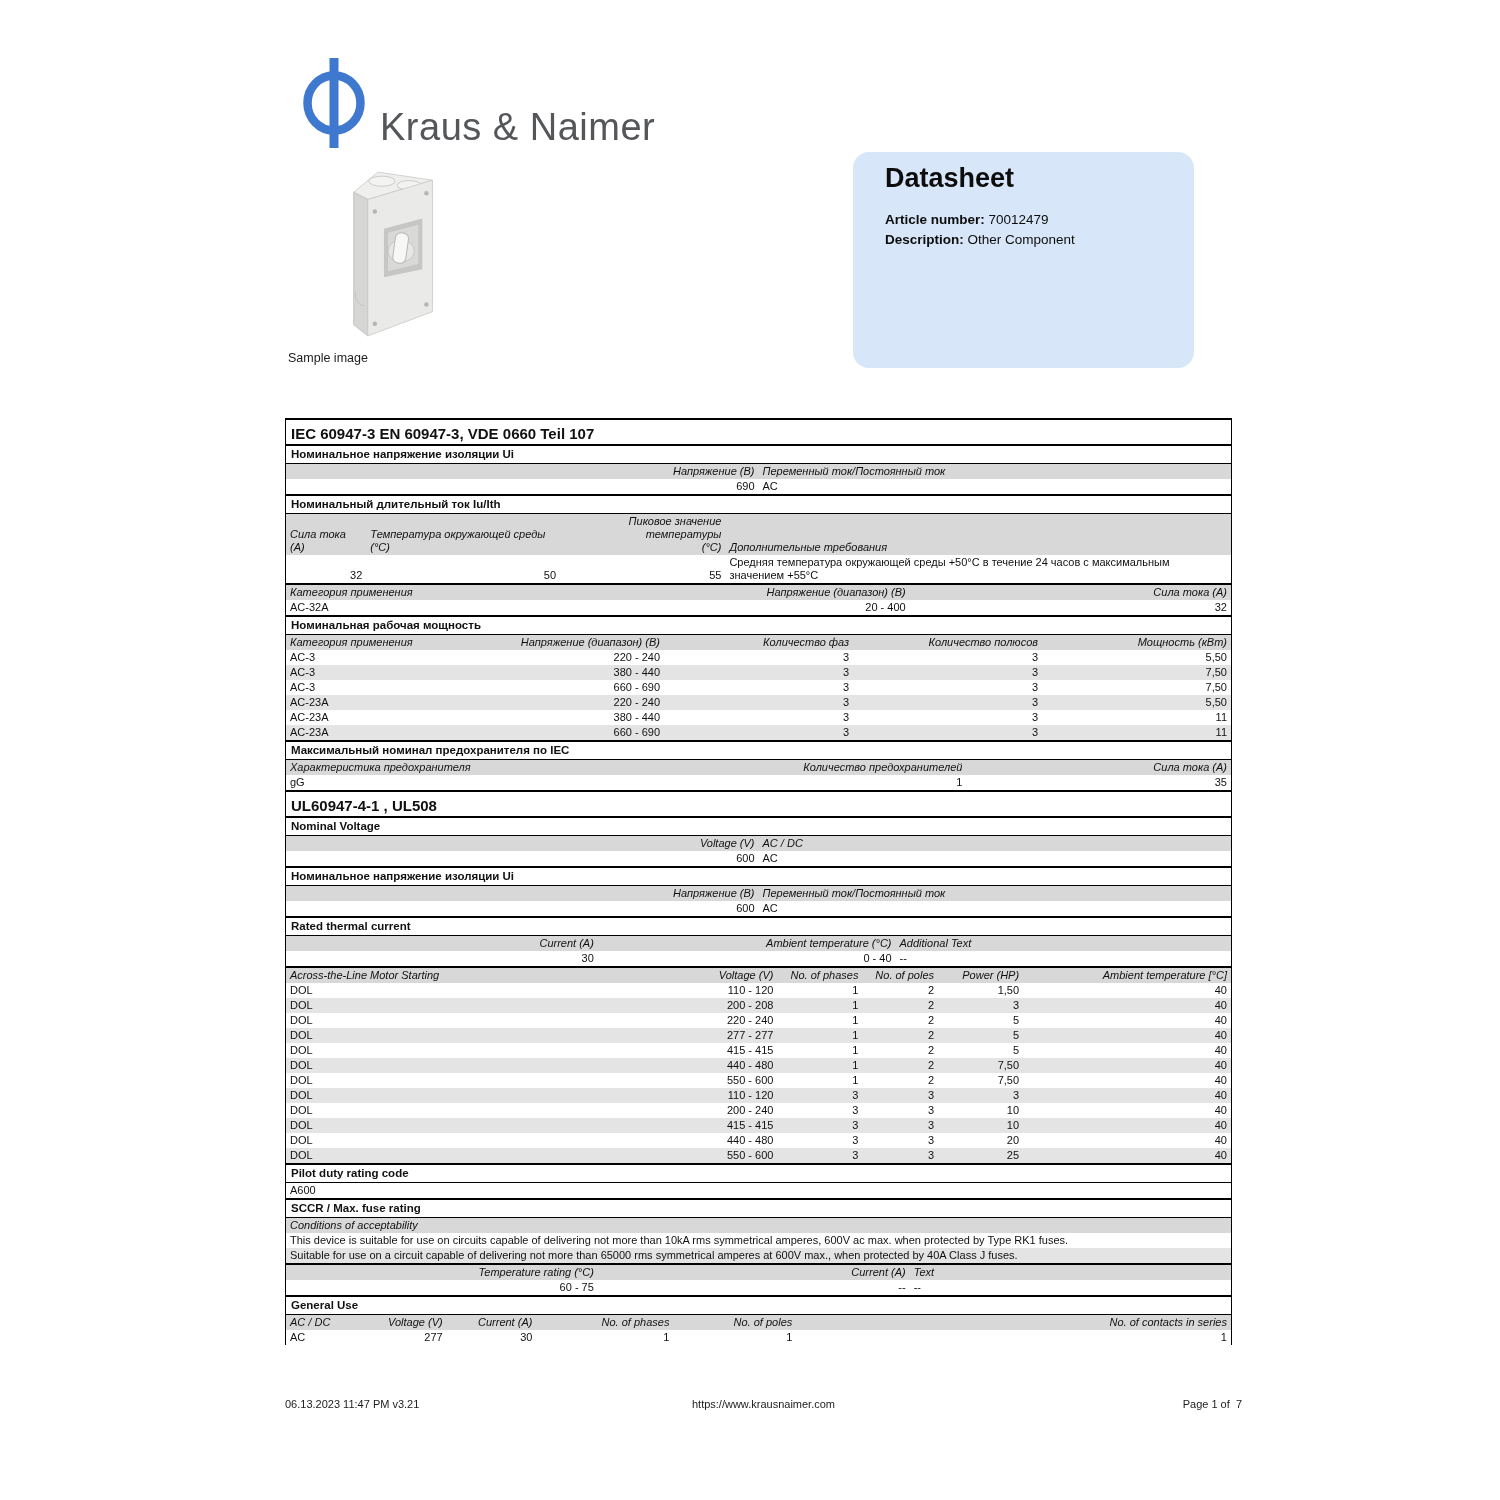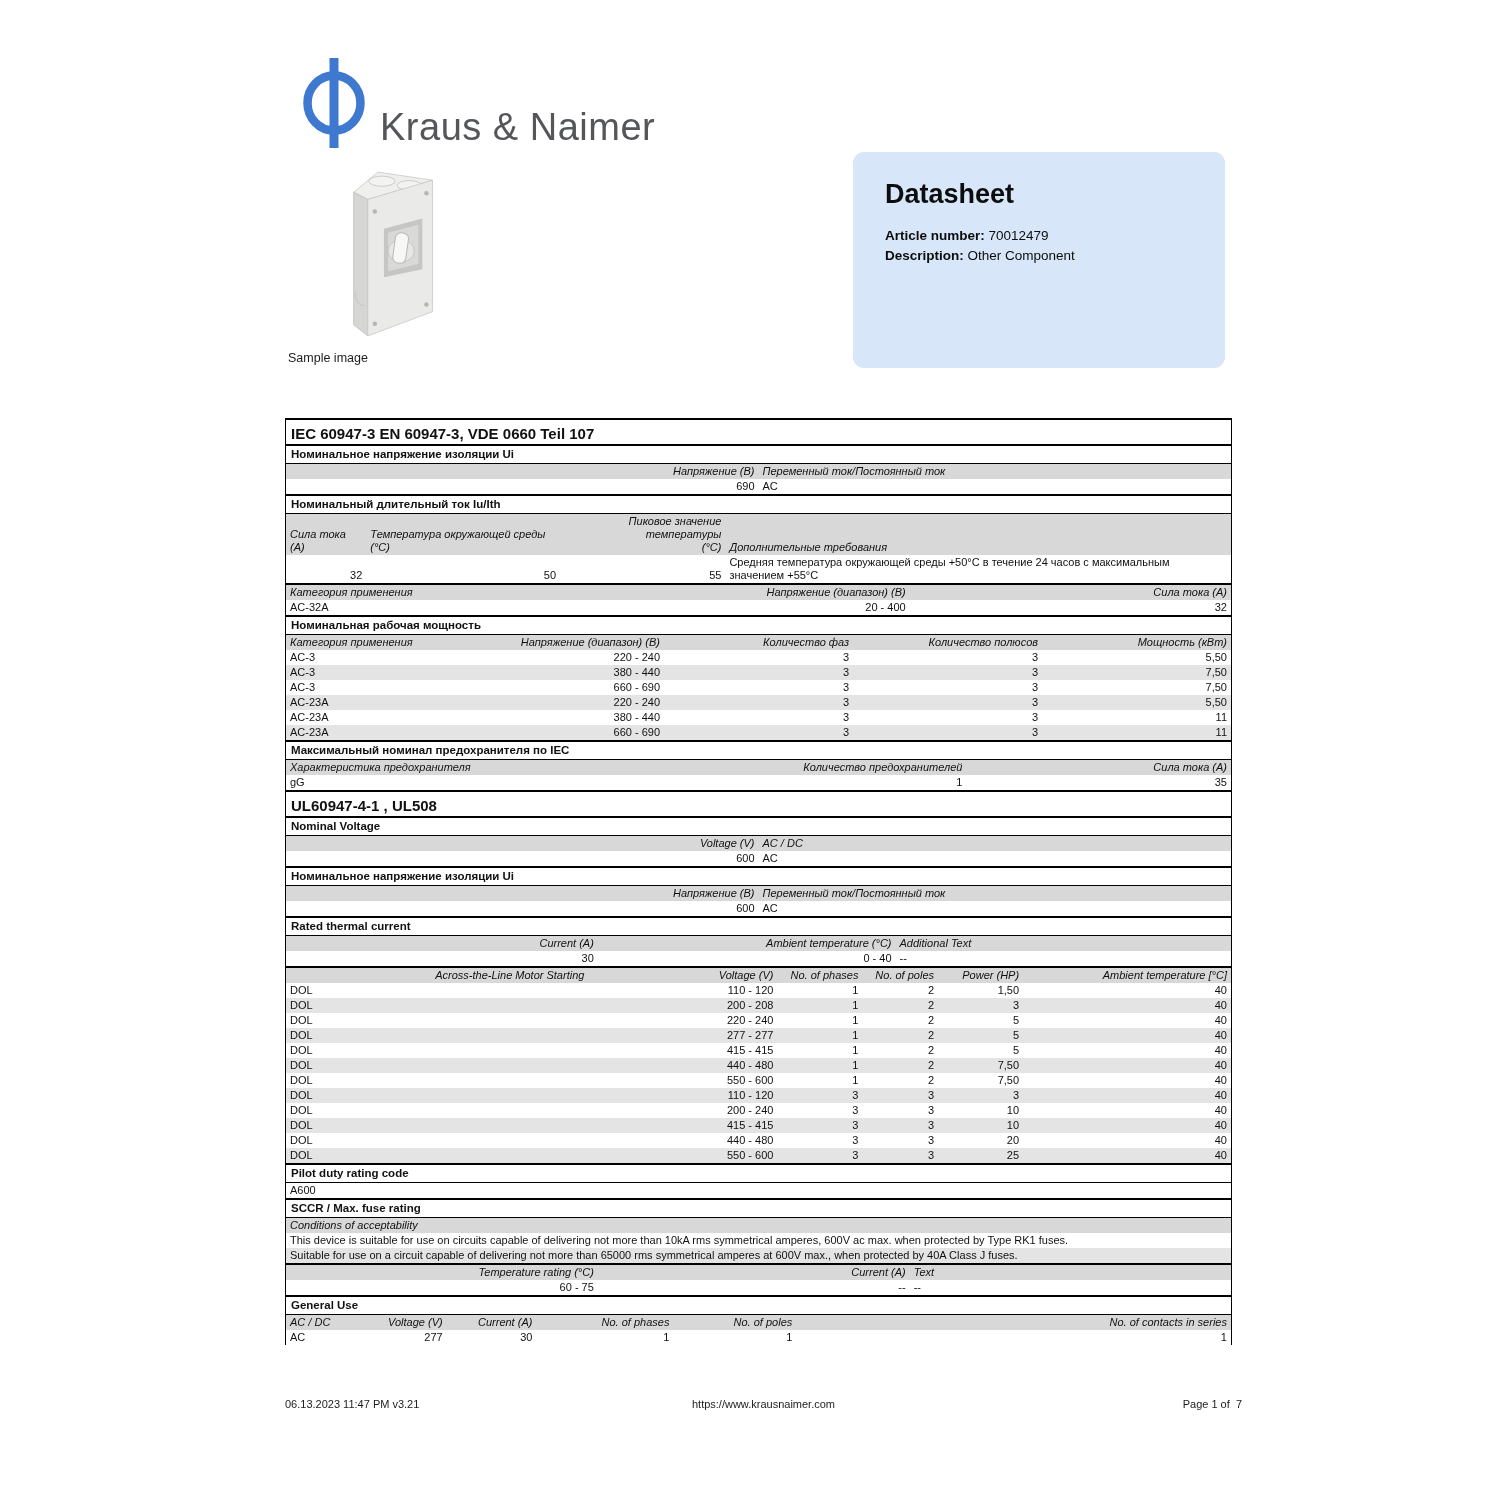--- a/index.html
+++ b/index.html
@@ -15,22 +15,22 @@
   .logo svg { display:block; }
   .logo-text { margin-left:14px; font-size:38px; letter-spacing:0.5px; color:#54565a; font-weight:400; }
 
   
   .product { position:absolute; left:288px; top:162px; width:200px; }
   .product svg { display:block; margin-left:42px; }
   .product-caption { margin-top:7px; font-size:12.5px; color:#1c1c1c; }
 
   
   .ds-panel {
-    position:absolute; left:853px; top:152px; width:372px; height:216px;
-    background:#d7e6f8; border-radius:11px; padding:27px 32px;
+    position:absolute; left:853px; top:152px; width:341px; height:216px;
+    background:#d7e6f8; border-radius:16px; padding:11px 32px;
   }
   .ds-title { font-size:27px; font-weight:bold; color:#0d0d0d; margin-bottom:16px; }
   .ds-line { font-size:13.5px; line-height:20px; color:#0d0d0d; }
   .ds-line b { font-weight:bold; }
 
   
   .spec-table {
     position:absolute; left:285px; top:418px; width:947px;
     border-left:1.5px solid #000; border-right:1.5px solid #000;
     font-size:11px;
@@ -254,21 +254,21 @@
         <div class="t-cell" style="width: 35.5%; text-align: left;">Additional Text</div>
       </div>
       <div class="t-row plain">
         <div class="t-cell" style="width: 33%; text-align: right;">30</div>
         <div class="t-cell" style="width: 31.5%; text-align: right;">0 - 40</div>
         <div class="t-cell" style="width: 35.5%; text-align: left;">--</div>
       </div>
     </div>
     <div class="t-block">
       <div class="t-row head">
-        <div class="t-cell" style="width: 32%; text-align: right;">Across-the-Line Motor Starting</div>
+        <div class="t-cell" style="width: 32%; text-align: left;">Across-the-Line Motor Starting</div>
         <div class="t-cell" style="width: 20%; text-align: right;">Voltage (V)</div>
         <div class="t-cell" style="width: 9%; text-align: right;">No. of phases</div>
         <div class="t-cell" style="width: 8%; text-align: right;">No. of poles</div>
         <div class="t-cell" style="width: 9%; text-align: right;">Power (HP)</div>
         <div class="t-cell" style="width: 22%; text-align: right;">Ambient temperature [°C]</div>
       </div>
       <div class="t-row plain">
         <div class="t-cell" style="width: 32%; text-align: left;">DOL</div>
         <div class="t-cell" style="width: 20%; text-align: right;">110 - 120</div>
         <div class="t-cell" style="width: 9%; text-align: right;">1</div>

